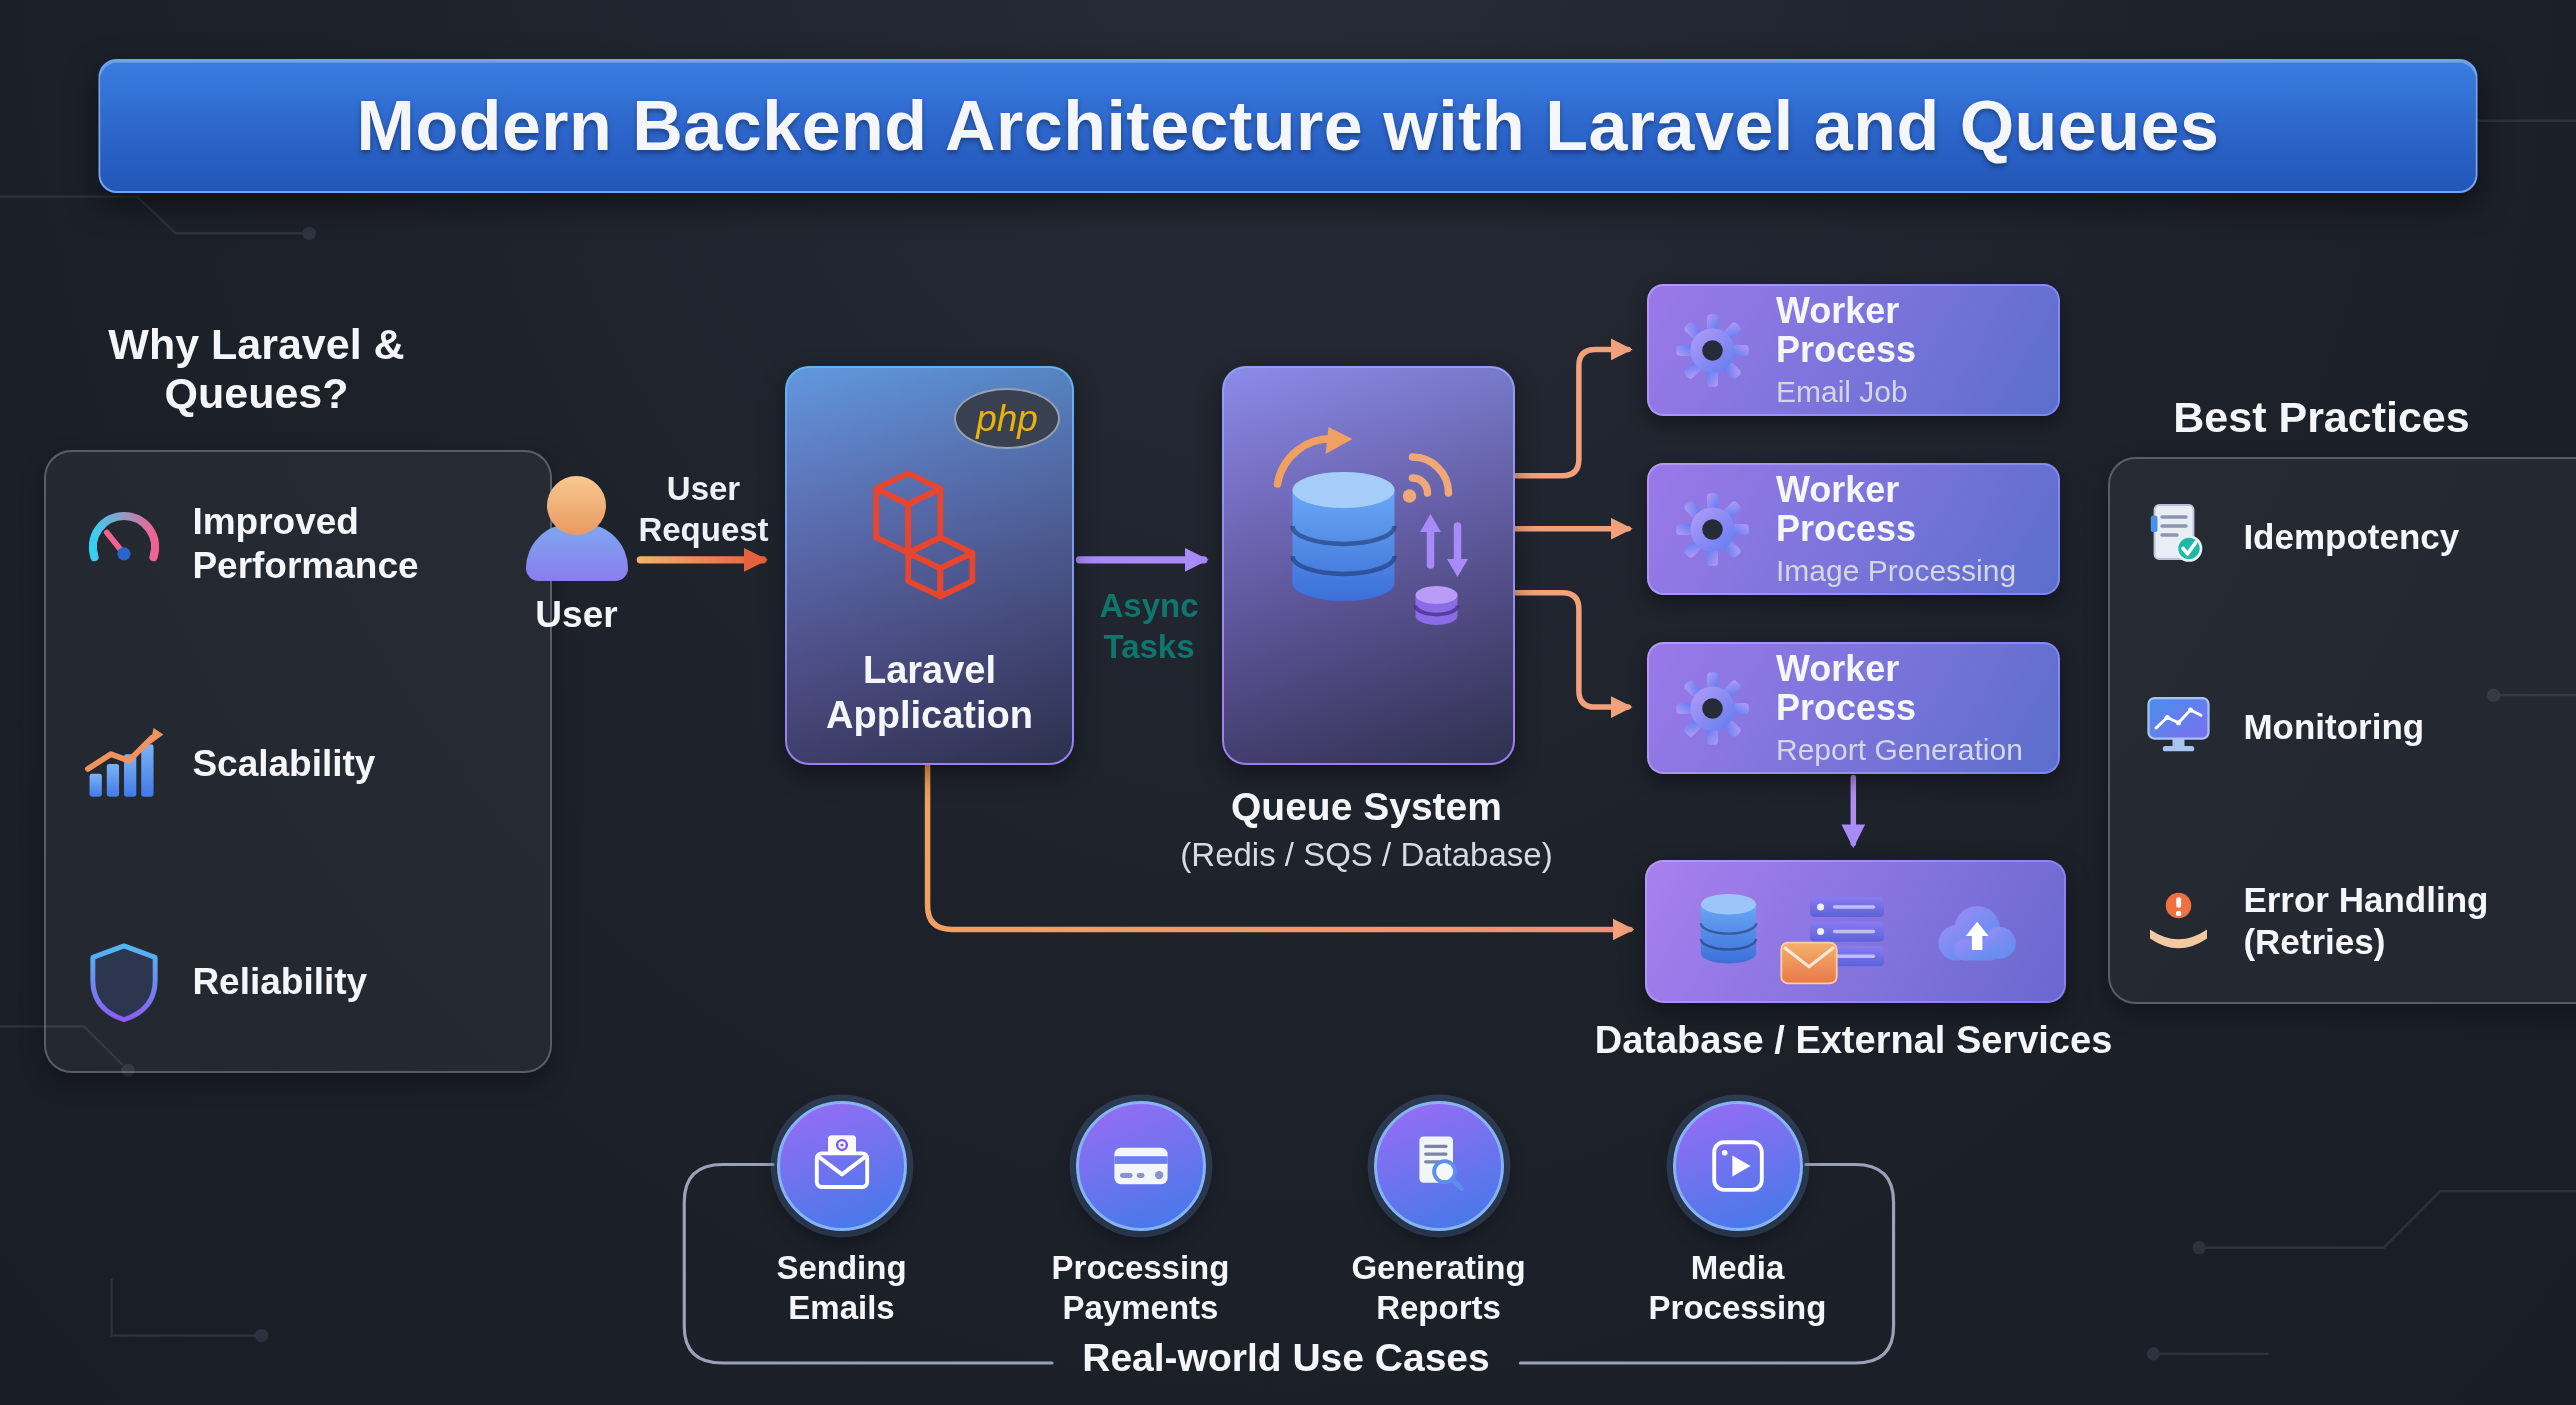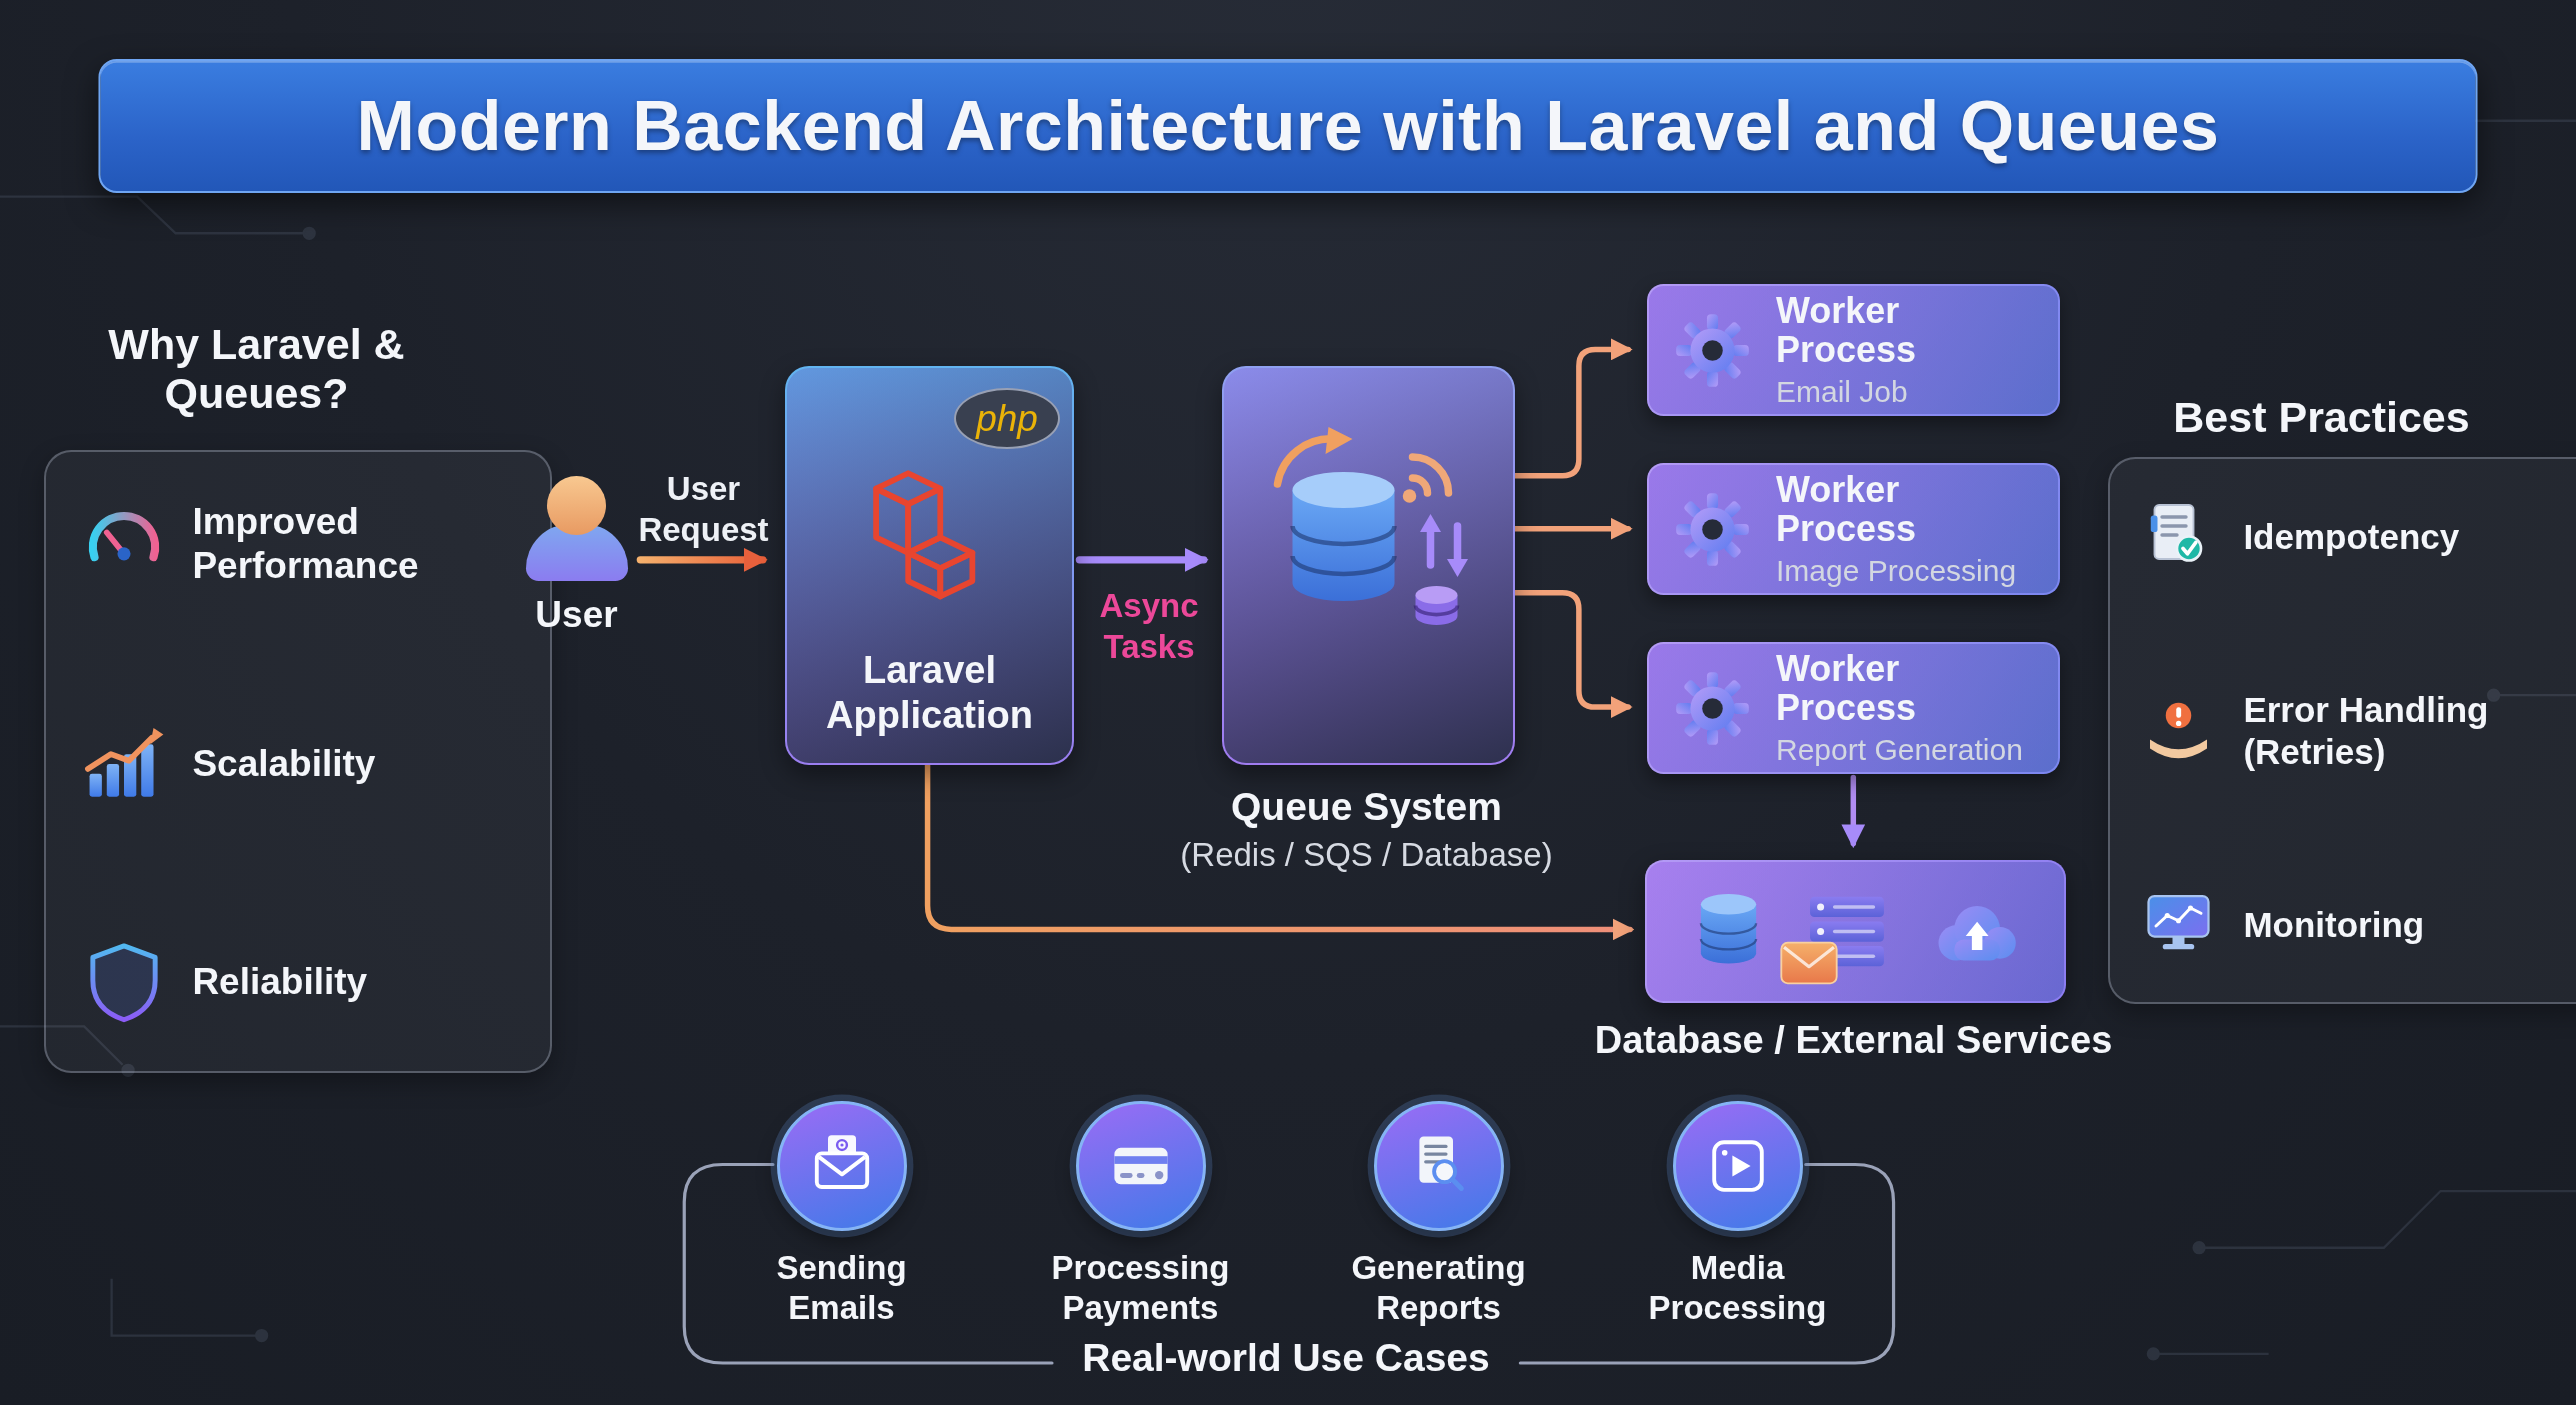--- a/index.html
+++ b/index.html
@@ -38,21 +38,21 @@
   .user-figure{position:absolute;left:509px;top:476px;width:135px;display:flex;
     flex-direction:column;align-items:center;z-index:4;}
   .user-head{width:59px;height:59px;border-radius:50%;z-index:2;
     background:linear-gradient(180deg,#f8c890,#e89a62);}
   .user-body{width:102px;height:57px;border-radius:51px 51px 14.6px 14.6px;margin-top:-11px;
     background:linear-gradient(180deg,#7fa8f0,#8b7cf0);}
   .user-label{margin-top:12.8px;font-size:37px;font-weight:800;}
   .flow-note{position:absolute;text-align:center;font-size:33px;font-weight:600;
     color:#eef1f6;line-height:1.25;z-index:4;}
   #user-request-label{left:635px;top:468px;width:137px;}
-  #async-label{left:1082px;top:585px;width:134px;color:#ec4899;}
+  #async-label{left:1082px;top:585px;width:134px;color:#0f766e;}
 
   
   .node-box{position:absolute;border-radius:24px;border:2.7px solid transparent;z-index:4;
     box-shadow:0 9.1px 24px rgba(0,0,0,.40);}
   #laravel-box{left:785px;top:366px;width:285px;height:395px;
     background:linear-gradient(160deg,rgba(96,80,180,.28),rgba(34,42,62,.92)) padding-box,
                linear-gradient(180deg,#62b4f0,#9b7ef0) border-box;}
   #queue-box{left:1222px;top:366px;width:289px;height:395px;
     background:linear-gradient(160deg,rgba(130,92,220,.30),rgba(36,42,64,.92)) padding-box,
                linear-gradient(180deg,#8fa0f0,#a07cf0) border-box;}
@@ -389,41 +389,41 @@
           <line x1="28" y1="36" x2="60" y2="36"></line>
           <line x1="28" y1="48" x2="48" y2="48"></line>
       </g>
       <circle cx="64" cy="66" r="16" fill="#1fb8a6" stroke="#eaf2f8" stroke-width="3.5"></circle>
       <polyline points="56,66 62,73 73,58" stroke="#fff" stroke-width="5" fill="none" stroke-linecap="round" stroke-linejoin="round"></polyline>
     </svg>
     <div class="p-label">Idempotency</div>
   </div>
   <div class="panel-item">
     <svg class="p-icon" viewBox="0 0 100 100">
-      <circle cx="50" cy="30" r="17" fill="#f07040"></circle>
-      <rect x="47" y="19" width="6.5" height="14" rx="3" fill="#fff"></rect>
-      <circle cx="50.2" cy="40.5" r="3.6" fill="#fff"></circle>
-      <path d="M12 62 Q50 88 88 62 L88 74 Q50 100 12 74 Z" fill="#f2c9a0"></path>
-    </svg>
-    <div class="p-label">Error Handling (Retries)</div>
-  </div>
-  <div class="panel-item">
-    <svg class="p-icon" viewBox="0 0 100 100">
       <rect x="10" y="12" width="80" height="54" rx="8" fill="url(#g-mon)" stroke="#a8c4f0" stroke-width="3"></rect>
       <polyline points="20,52 35,38 50,45 66,28 80,35" stroke="#fff" stroke-width="4" fill="none" stroke-linecap="round" stroke-linejoin="round"></polyline>
       <g fill="#fff">
           <circle cx="35" cy="38" r="3.4"></circle>
           <circle cx="50" cy="45" r="3.4"></circle>
           <circle cx="66" cy="28" r="3.4"></circle>
         </g>
       <rect x="42" y="66" width="16" height="10" fill="#a8c4f0"></rect>
       <rect x="29" y="76" width="42" height="7" rx="3.5" fill="#a8c4f0"></rect>
     </svg>
     <div class="p-label">Monitoring</div>
   </div>
+  <div class="panel-item">
+    <svg class="p-icon" viewBox="0 0 100 100">
+      <circle cx="50" cy="30" r="17" fill="#f07040"></circle>
+      <rect x="47" y="19" width="6.5" height="14" rx="3" fill="#fff"></rect>
+      <circle cx="50.2" cy="40.5" r="3.6" fill="#fff"></circle>
+      <path d="M12 62 Q50 88 88 62 L88 74 Q50 100 12 74 Z" fill="#f2c9a0"></path>
+    </svg>
+    <div class="p-label">Error Handling (Retries)</div>
+  </div>
 </div>
 
 <div class="uc-item" style="left:741px;">
   <div class="uc-circle">
     <svg viewBox="0 0 100 100">
       <rect x="30" y="6" width="40" height="28" rx="5" fill="#fff" opacity="0.95"></rect>
       <circle cx="50" cy="20" r="7" stroke="#7b5cf0" stroke-width="3.5" fill="none"></circle>
       <circle cx="50" cy="20" r="2.3" fill="#7b5cf0"></circle>
       <rect x="14" y="32" width="72" height="48" rx="7" stroke="#fff" stroke-width="5.5" fill="none"></rect>
       <polyline points="17,37 50,62 83,37" stroke="#fff" stroke-width="5.5" fill="none" stroke-linejoin="round"></polyline>

